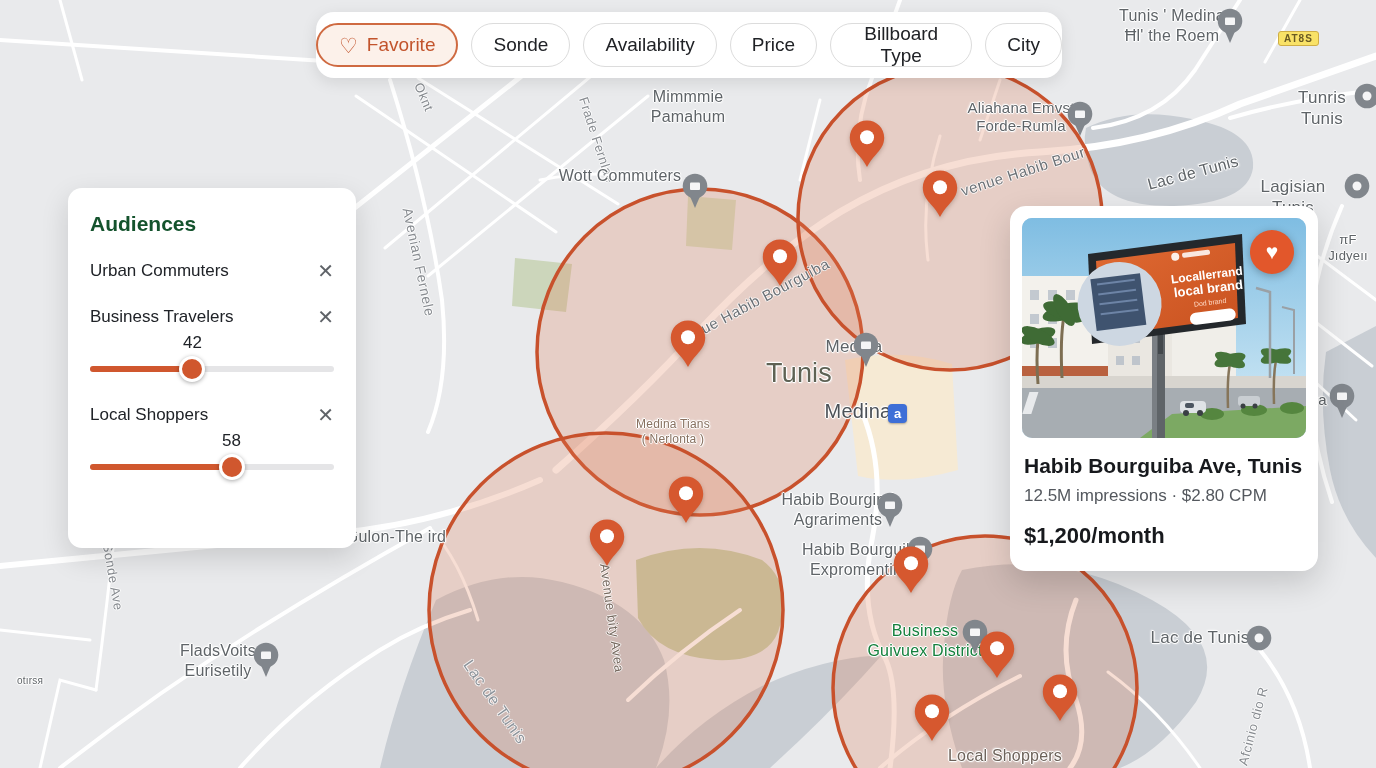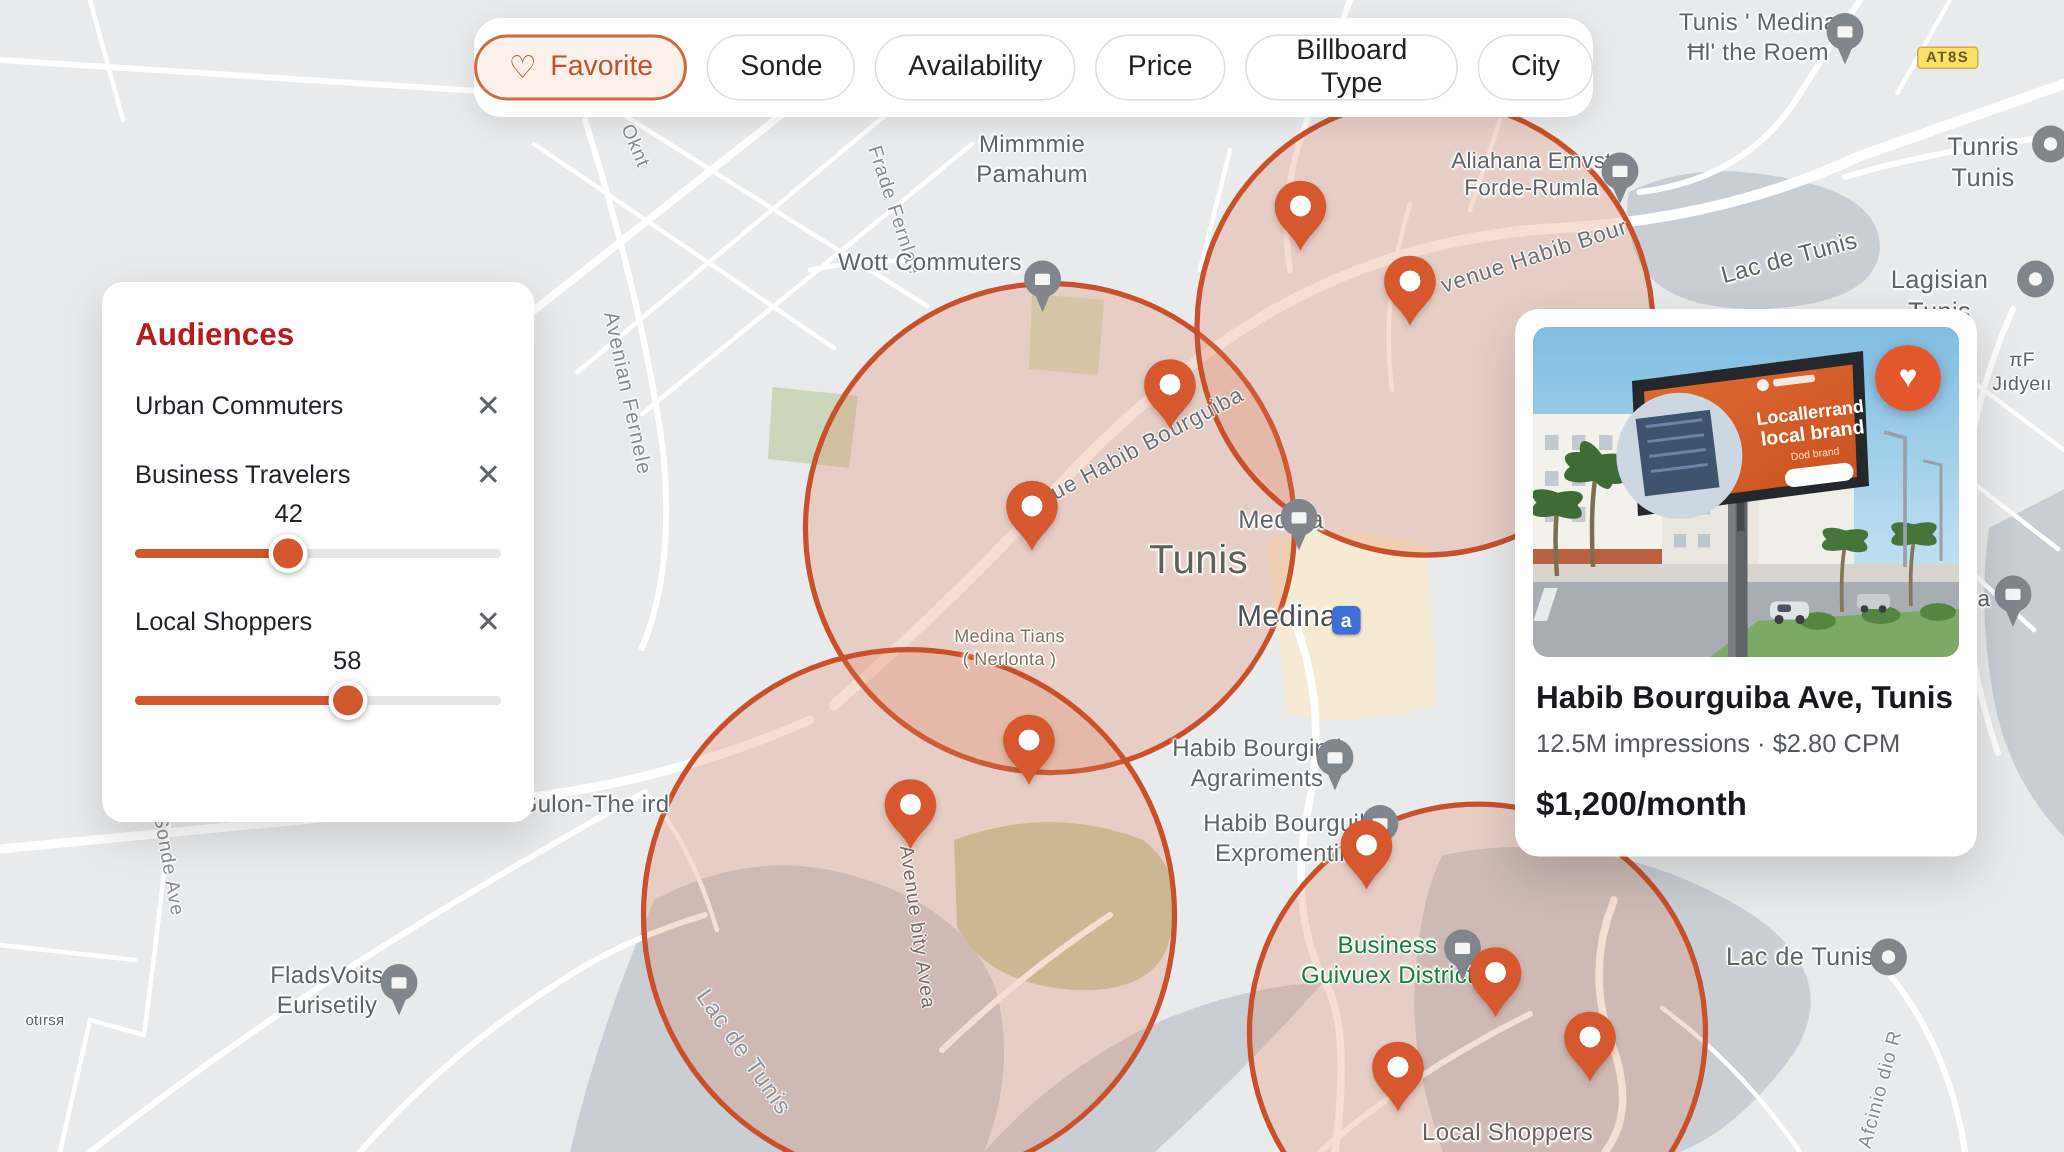--- a/index.html
+++ b/index.html
@@ -27,21 +27,21 @@
     justify-content:center;gap:13px;z-index:10}
   .pill{height:44px;border-radius:23px;border:1px solid #dcdcdc;background:#fff;display:flex;
     align-items:center;gap:9px;padding:0 21px;font-size:19px;color:#202226;cursor:pointer;
     font-family:"Liberation Sans",sans-serif;box-sizing:border-box}
   .pill.active{border:2px solid #cf6a41;background:#fcf1ea;color:#c2542c}
   .heart-o{font-size:21px;line-height:1;margin-top:1px}
 
   
   .aud-panel{position:absolute;left:68px;top:188px;width:288px;height:360px;background:#fff;
     border-radius:14px;box-shadow:0 10px 28px rgba(0,0,0,.14);padding:24px 22px;box-sizing:border-box;z-index:10}
-  .aud-title{font-size:21px;font-weight:700;color:#b91c1c}
+  .aud-title{font-size:21px;font-weight:700;color:#14532d}
   .aud-row{margin-top:24px}
   .aud-head{display:flex;justify-content:space-between;align-items:center;font-size:17px;color:#202328;height:22px}
   .x-btn{color:#5f6368;font-size:20px;line-height:1;cursor:pointer}
   .slider-zone{position:relative;margin-top:32px;height:20px}
   .aud-value{position:absolute;top:-27px;font-size:17px;color:#202328;transform:translateX(-50%)}
   .track{position:absolute;top:6px;left:0;right:0;height:6px;border-radius:3px;background:#e5e5e7;cursor:pointer}
   .fill{height:100%;border-radius:3px;background:#d0572e}
   .thumb{position:absolute;top:9px;width:20px;height:20px;border-radius:50%;background:#d0572e;
     border:3px solid #fff;box-shadow:0 1px 4px rgba(0,0,0,.35);transform:translate(-50%,-50%);cursor:pointer}
 

